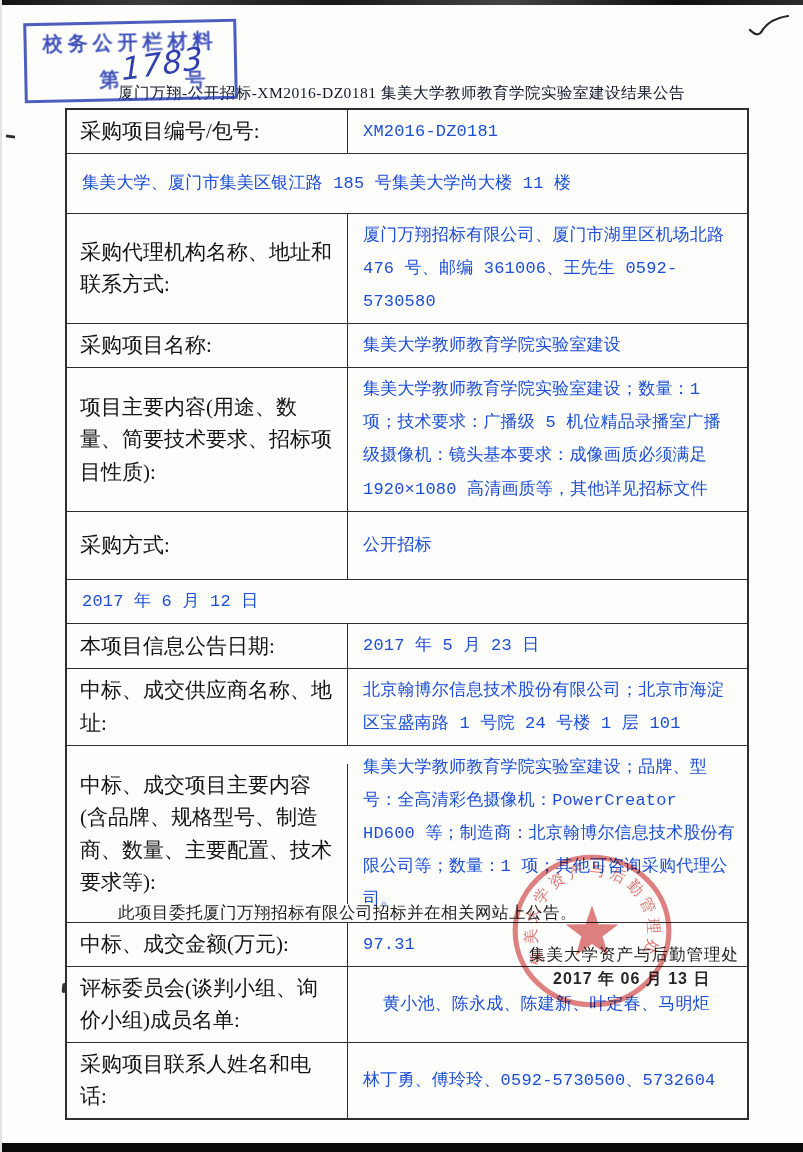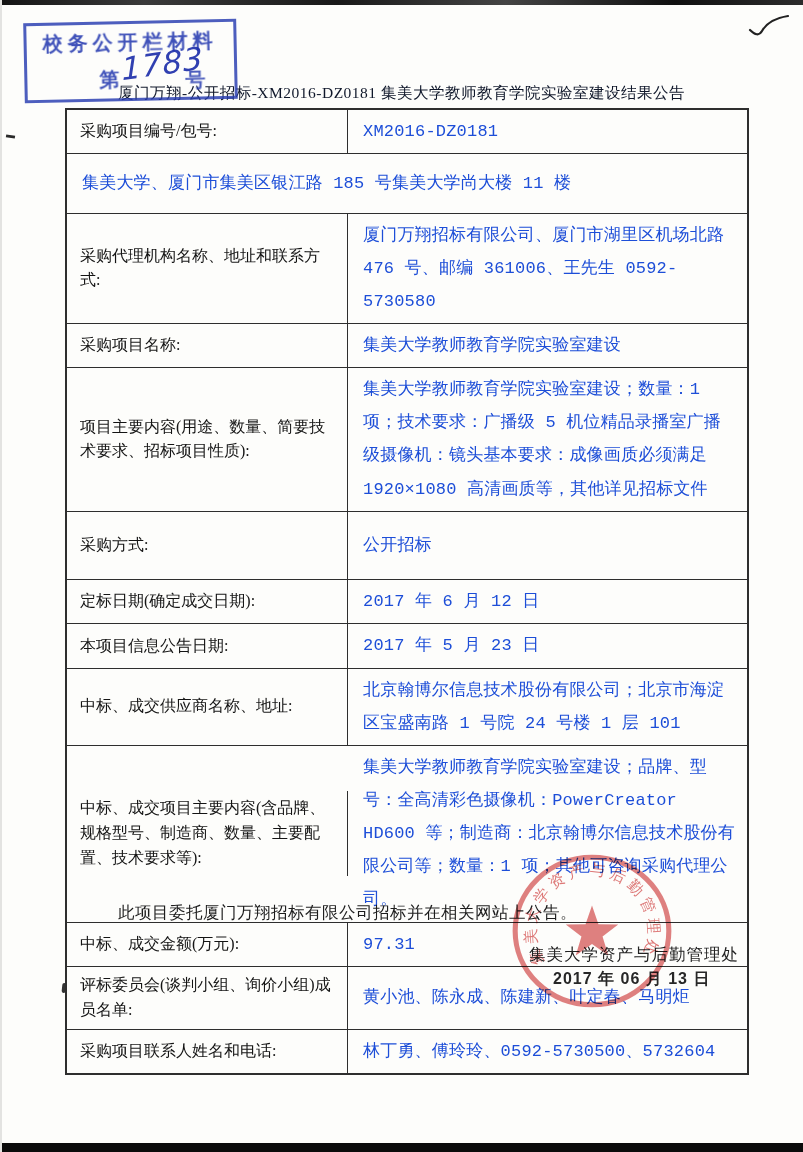--- a/index.html
+++ b/index.html
@@ -70,21 +70,21 @@
     box-sizing:border-box;
     background:transparent;
   }
   .row{display:flex;border-bottom:1.5px solid #2e2e2e;box-sizing:border-box;}
   .row:last-child{border-bottom:none;}
   .label{
     width:281px;box-sizing:border-box;
     border-right:1.5px solid #2e2e2e;
     display:flex;align-items:center;
     padding:5px 10px 5px 13px;
-    font-size:16px;line-height:1.55;color:#141414;
+    font-size:21px;line-height:1.55;color:#141414;
   }
   .value{
     flex:1;display:flex;align-items:center;
     padding:5px 12px 5px 15px;
     font-size:17px;line-height:1.95;color:#1d4ed8;
     letter-spacing:.2px;
     font-family:Liberation Mono, monospace;
   }
 
   
@@ -155,21 +155,20 @@
     <div class="label">项目主要内容(用途、数量、简要技术要求、招标项目性质):</div>
     <div class="value">集美大学教师教育学院实验室建设；数量：1 项；技术要求：广播级 5 机位精品录播室广播级摄像机：镜头基本要求：成像画质必须满足 1920×1080 高清画质等，其他详见招标文件</div>
   </div>
 
   <div class="row" style="min-height: 68.5px;">
     <div class="label">采购方式:</div>
     <div class="value">公开招标</div>
   </div>
 
   <div class="row" style="min-height: 43.5px;">
-    <div class="label">定标日期(确定成交日期):</div>
     <div class="value">2017 年 6 月 12 日</div>
   </div>
 
   <div class="row" style="min-height: 41.5px;">
     <div class="label">本项目信息公告日期:</div>
     <div class="value">2017 年 5 月 23 日</div>
   </div>
 
   <div class="row" style="min-height: 67.5px;">
     <div class="label">中标、成交供应商名称、地址:</div>
@@ -179,21 +178,21 @@
   <div class="row" style="min-height: 89.5px; align-items: center;">
     <div class="label">中标、成交项目主要内容(含品牌、规格型号、制造商、数量、主要配置、技术要求等):</div>
     <div class="value">集美大学教师教育学院实验室建设；品牌、型号：全高清彩色摄像机：PowerCreator HD600 等；制造商：北京翰博尔信息技术股份有限公司等；数量：1 项；其他可咨询采购代理公司。</div>
   </div>
 
   <div class="row" style="min-height: 38.5px;">
     <div class="label">中标、成交金额(万元):</div>
     <div class="value">97.31</div>
   </div>
 
-  <div class="row" style="min-height: 63.5px;">
+  <div class="row" style="min-height: 63.5px; gap: 20px;">
     <div class="label">评标委员会(谈判小组、询价小组)成员名单:</div>
     <div class="value">黄小池、陈永成、陈建新、叶定春、马明炬</div>
   </div>
 
   <div class="row" style="min-height: 40.5px;">
     <div class="label">采购项目联系人姓名和电话:</div>
     <div class="value">林丁勇、傅玲玲、0592-5730500、5732604</div>
   </div>
 </div>
 

